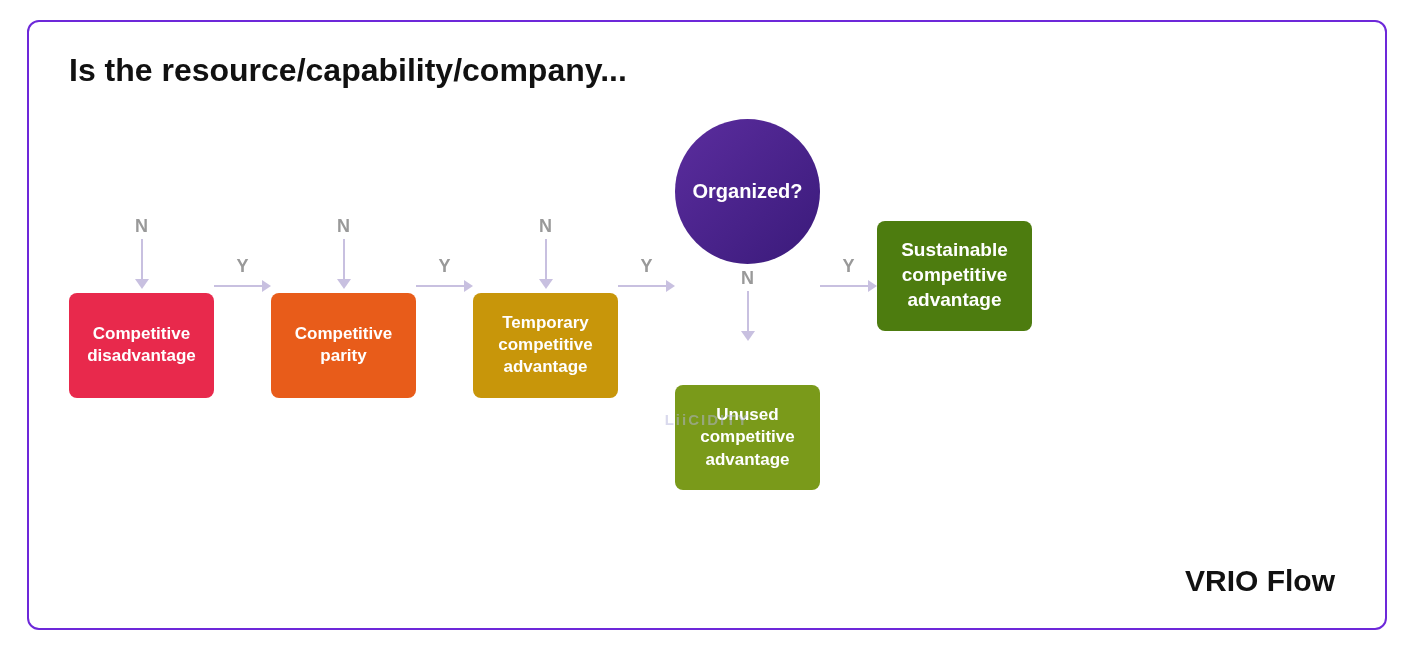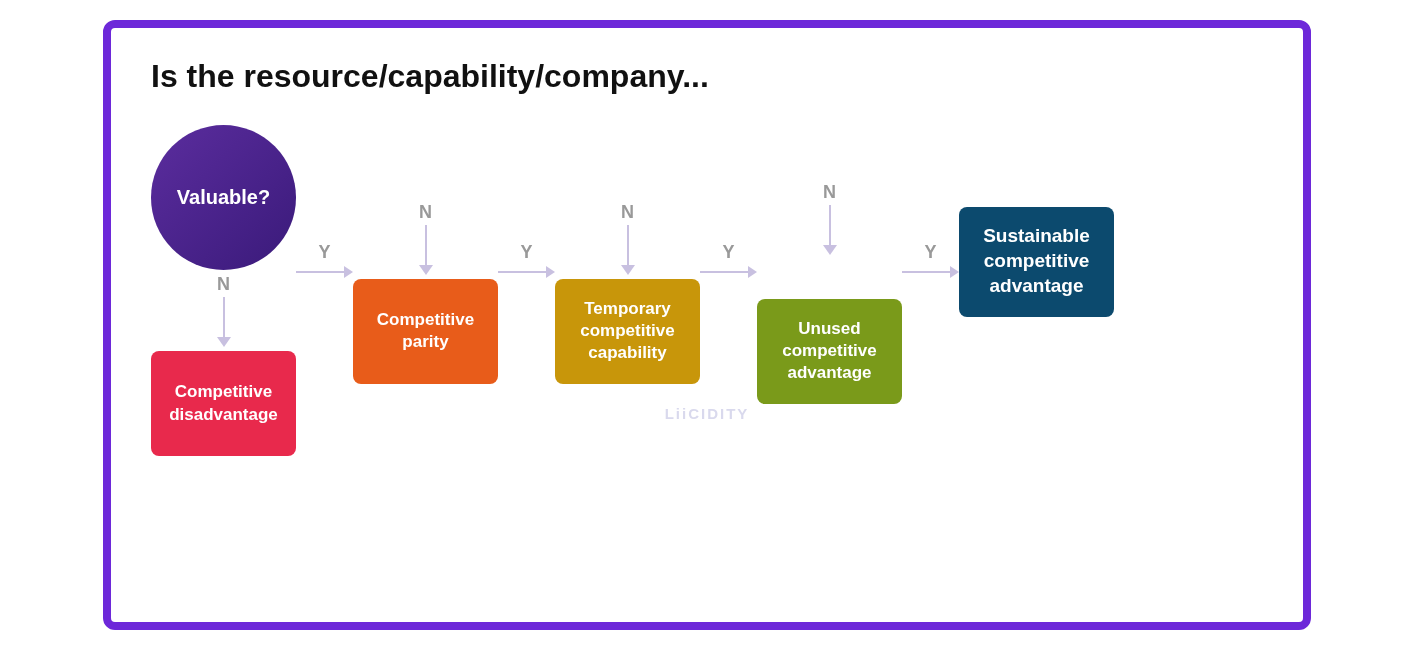--- a/index.html
+++ b/index.html
@@ -6,24 +6,24 @@
     body {
       width: 1414px;
       height: 650px;
       background: #fff;
       font-family: 'Arial', sans-serif;
       display: flex;
       align-items: center;
       justify-content: center;
     }
     .card {
-      width: 1208px;
+      width: 1360px;
       height: 610px;
       background: #fff;
-      border: 8px solid #6d28d9;
+      border: 2px solid #6d28d9;
       border-radius: 12px;
       padding: 30px 40px;
       position: relative;
     }
     .title {
       font-size: 32px;
       font-weight: 800;
       color: #111;
       margin-bottom: 30px;
     }
@@ -87,21 +87,21 @@
       text-align: center;
       padding: 12px;
       line-height: 1.3;
       margin-top: 4px;
     }
     .outcome-red { background: #e8294c; justify-content: center; }
     .outcome-orange-red { background: #e85c1a; }
     .outcome-yellow { background: #c8960a; }
     .outcome-olive { background: #7a9a1a; margin-top: 44px; }
     .outcome-green {
-      background: #0c4a6e;
+      background: #4d7c0f;
       width: 155px;
       min-height: 110px;
       font-size: 19px;
     }
     .watermark {
       position: absolute;
       bottom: 200px;
       left: 50%;
       transform: translateX(-50%);
       font-size: 15px;
@@ -131,23 +131,20 @@
   </style>
 </head>
 <body>
 
 <div class="card">
   <div class="title">Is the resource/capability/company...</div>
 
   <div class="diagram">
 
     <div class="node-col">
-      <div class="circle">
-        <span>Valuable?</span>
-      </div>
 
       <div class="arrow-v">
         <div class="arrow-v-label">N</div>
         <div class="arrow-v-line"></div>
         <div class="arrow-v-arrow"></div>
       </div>
       <div class="outcome-box outcome-red">
         <span>Competitive disadvantage</span>
       </div>
     </div>
@@ -183,35 +180,38 @@
       </div>
     </div>
 
     <div class="node-col">
       <div class="arrow-v">
         <div class="arrow-v-label">N</div>
         <div class="arrow-v-line"></div>
         <div class="arrow-v-arrow"></div>
       </div>
       <div class="outcome-box outcome-yellow">
-        <span>Temporary competitive capability</span>
-      </div>
-    </div>
-
-    <div class="h-arrow-wrap">
-      <div style="display:flex;flex-direction:column;align-items:center;gap:3px;">
-        <span style="font-size:18px;font-weight:700;color:#999;">Y</span>
-        <div style="display:flex;align-items:center;">
-          <div style="width:48px;height:2px;background:#c8c0e0;"></div>
-          <div style="width:0;height:0;border-top:6px solid transparent;border-bottom:6px solid transparent;border-left:9px solid #c8c0e0;"></div>
-        </div>
-      </div>
-    </div>
-
-    <div class="node-col">
+        <span>Temporary competitive advantage</span>
+      </div>
+    </div>
+
+    <div class="h-arrow-wrap">
+      <div style="display:flex;flex-direction:column;align-items:center;gap:3px;">
+        <span style="font-size:18px;font-weight:700;color:#999;">Y</span>
+        <div style="display:flex;align-items:center;">
+          <div style="width:48px;height:2px;background:#c8c0e0;"></div>
+          <div style="width:0;height:0;border-top:6px solid transparent;border-bottom:6px solid transparent;border-left:9px solid #c8c0e0;"></div>
+        </div>
+      </div>
+    </div>
+
+    <div class="node-col">
+      <div class="circle">
+        <span>Organized?</span>
+      </div>
       <div class="arrow-v">
         <div class="arrow-v-label">N</div>
         <div class="arrow-v-line"></div>
         <div class="arrow-v-arrow"></div>
       </div>
       <div class="outcome-box outcome-olive">
         <span>Unused competitive advantage</span>
       </div>
     </div>
 
@@ -227,13 +227,14 @@
 
     <div style="margin-top:-62px;">
       <div class="outcome-box outcome-green">
         <span>Sustainable competitive advantage</span>
       </div>
     </div>
 
   </div>
 
   <div class="watermark">LiiCIDITY</div>
+  <div class="vrio-label">VRIO Flow</div>
 </div>
 
 </body></html>

